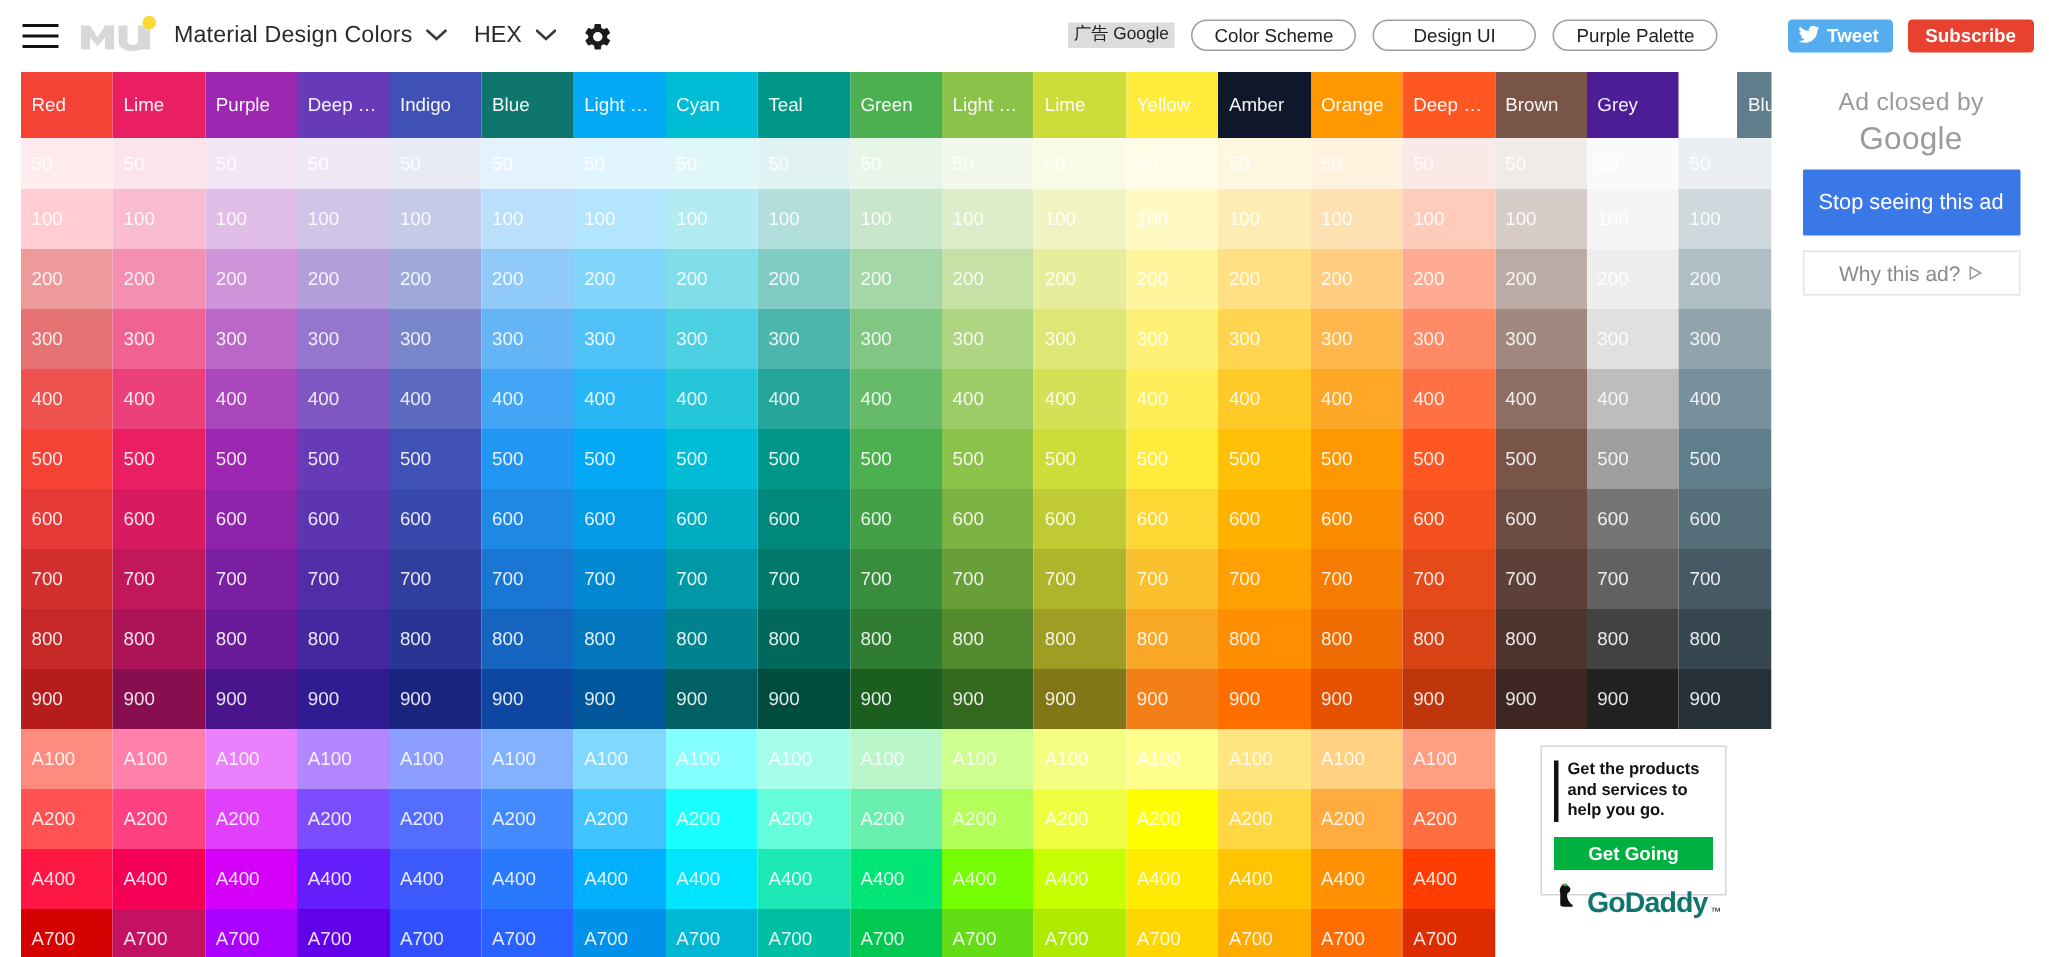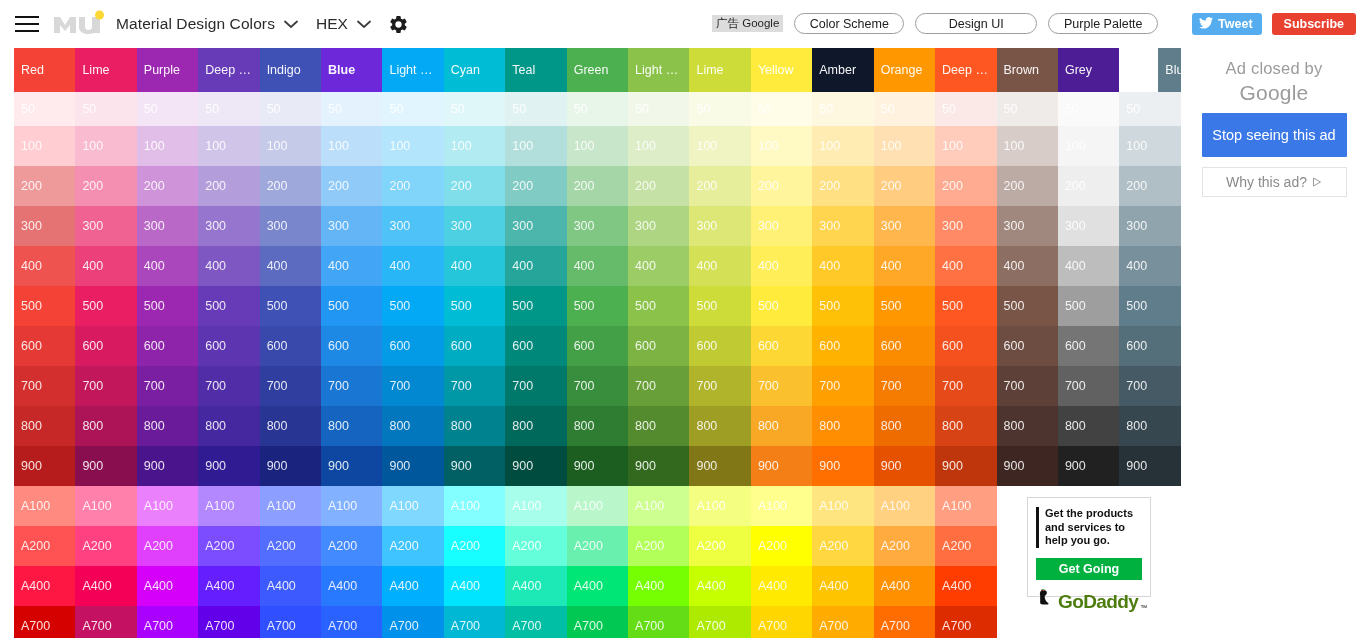--- a/index.html
+++ b/index.html
@@ -44,21 +44,21 @@
     font-size: 11.5px; color: #1f1f1f; background: #dcdcdc;
     padding: 2px 4px; line-height: 13px; white-space: nowrap;
   }
   .ad-chip {
     border: 1px solid #9e9e9e; border-radius: 11px;
     font-size: 12.5px; color: #202020; height: 21px;
     display: flex; align-items: center; justify-content: center;
     padding: 0 8px; white-space: nowrap; cursor: pointer; background:#fff;
   }
   #chip-0 { width: 110px; }
-  #chip-1 { width: 122px; }
+  #chip-1 { width: 109px; }
   #chip-2 { width: 110px; }
 
   .bar-right { position: absolute; right: 10px; top: 13px; display: flex; align-items: center; gap: 10px; }
   #tweet-btn {
     background: #55acee; color: #fff; border-radius: 3px;
     height: 22px; display: flex; align-items: center; gap: 5px;
     padding: 0 9px 0 7px; font-size: 12.5px; font-weight: bold; cursor: pointer;
   }
   #subscribe-btn {
     background: #e8412f; color: #fff; border-radius: 3px;
@@ -127,21 +127,21 @@
   #gd-headline {
     border-left: 3px solid #111; padding-left: 6px;
     font-size: 11px; line-height: 13.5px; font-weight: bold; color: #111;
   }
   #gd-cta {
     margin-top: 10px; height: 22px; background: #00b140;
     color: #fff; font-size: 12.5px; font-weight: bold;
     display: flex; align-items: center; justify-content: center; cursor: pointer;
   }
   #gd-brand { margin-top: 7px; display: flex; align-items: flex-end; gap: 2px; }
-  #gd-brand .gd-text { font-size: 19px; font-weight: bold; color: #4d7c0f; letter-spacing: -.6px; line-height: 19px;}
+  #gd-brand .gd-text { font-size: 19px; font-weight: bold; color: #0f766e; letter-spacing: -.6px; line-height: 19px;}
   #gd-brand .tm { font-size: 7px; color:#111; }
 </style>
 </head>
 <body>
 
 <div id="appbar">
 
   <div class="bar-left">
     <div id="menu-btn">
       <span></span>
@@ -204,21 +204,21 @@
 </div>
 
 <div id="palette-wrap">
   <div id="grid">
       <div class="grid-row head-row">
         <div class="cell" style="background: rgb(244, 67, 54);">Red</div>
         <div class="cell" style="background: rgb(233, 30, 99);">Lime</div>
         <div class="cell" style="background: rgb(156, 39, 176);">Purple</div>
         <div class="cell" style="background: rgb(103, 58, 183);">Deep …</div>
         <div class="cell" style="background: rgb(63, 81, 181);">Indigo</div>
-        <div class="cell" style="background: #6d28d9; font-weight: bold;">Blue</div>
+        <div class="cell" style="background: #0f766e;">Blue</div>
         <div class="cell" style="background: rgb(3, 169, 244);">Light …</div>
         <div class="cell" style="background: rgb(0, 188, 212);">Cyan</div>
         <div class="cell" style="background: rgb(0, 150, 136);">Teal</div>
         <div class="cell" style="background: rgb(76, 175, 80);">Green</div>
         <div class="cell" style="background: rgb(139, 195, 74);">Light …</div>
         <div class="cell" style="background: rgb(205, 220, 57);">Lime</div>
         <div class="cell" style="background: rgb(255, 235, 59);">Yellow</div>
         <div class="cell" style="background: #0f172a;">Amber</div>
         <div class="cell" style="background: rgb(255, 152, 0);">Orange</div>
         <div class="cell" style="background: rgb(255, 87, 34);">Deep …</div>

